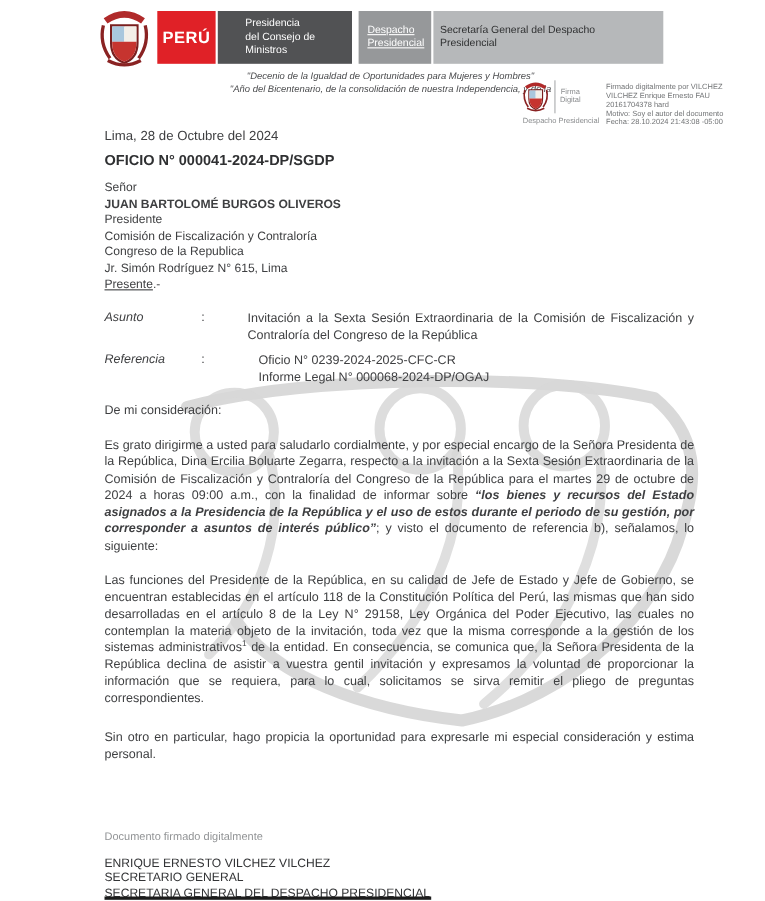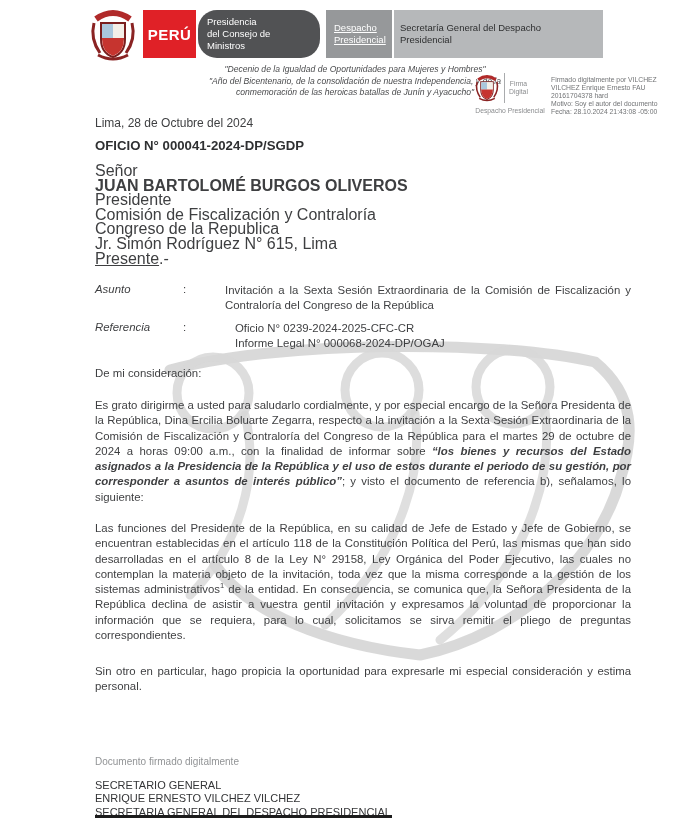--- a/index.html
+++ b/index.html
@@ -9,37 +9,37 @@
     font-family:"Liberation Sans","DejaVu Sans",sans-serif;
     color:#3e3f41;
   }
   .abs { position:absolute; }
   .pre { white-space:pre-line; }
 
   
   .hdr-box { display:flex; align-items:center; box-sizing:border-box; }
   .box-red   { background:#e02127; color:#fff; justify-content:center;
                font-weight:bold; font-size:15px; letter-spacing:.5px; }
-  .box-dark  { background:#515254; color:#fff; font-size:9.5px; line-height:12px; padding:0 9px;border-radius:19px; }
+  .box-dark  { background:#515254; color:#fff; font-size:9.5px; line-height:12px; padding:0 25px; }
   .box-mid   { background:#96989a; color:#fff; font-size:9.5px; line-height:12px; padding:0 8px;text-decoration:underline; }
   .box-light { background:#b6b8ba; color:#2e2f30; font-size:9.5px; line-height:12px; padding:0 6px;align-items:center; }
 
   .mottos { text-align:center; font-style:italic; font-size:8.6px;
             line-height:11.5px; color:#4a4b4d; }
 
   .stamp { display:flex; align-items:center; gap:4px; }
   .stamp-label { font-size:6.8px; line-height:8px; color:#8a8c8e; }
   .stamp-divider { width:1px; height:30px; background:#a9abad; }
   .stamp-caption { font-size:6.8px; color:#8a8c8e; margin-top:3px; }
   .sig-details { font-size:6.8px; line-height:8px; color:#717375; }
 
   .date-line { font-size:12px; }
   .doc-number { font-size:13.2px; font-weight:bold; color:#2f3032; }
 
-  .addr { font-size:16px; line-height:14.6px; }
+  .addr { font-size:11px; line-height:14.6px; }
   .addr .bold { font-weight:bold; }
   .underline { text-decoration:underline; }
 
   .ref-label { font-size:11.4px;font-style:italic; }
   .ref-colon { font-size:11.4px; }
   .ref-value { font-size:11.4px; line-height:15px; }
   .justify { text-align:justify; }
 
   .body-par { font-size:11.4px; line-height:15.3px; text-align:justify; }
   .quote-bi { font-style:italic; font-weight:bold; }
@@ -91,21 +91,20 @@
   </div>
 
   <div class="abs hdr-box box-light" style="left:394px; top:10px; width:209px; height:48px;">
     <span class="pre">Secretaría General del Despacho
 Presidencial</span>
   </div>
 
   <div class="abs mottos" style="left:95px; top:64px; width:520px;">
     <div>"Decenio de la Igualdad de Oportunidades para Mujeres y Hombres"</div>
     <div>"Año del Bicentenario, de la consolidación de nuestra Independencia, y de la</div>
-    <div>conmemoración de las heroicas batallas de Junín y Ayacucho"</div>
   </div>
 
   <div class="abs" style="left:474px; top:72px; width:72px; text-align:center;">
     <div class="stamp">
       <svg width="26" height="32" viewBox="0 0 50 60">
         <path d="M 8 14 Q 25 2 42 14" stroke="#b02a2a" stroke-width="6" fill="none"></path>
         <path d="M 6 18 Q 2 34 12 48 M 44 18 Q 48 34 38 48" stroke="#8a2323" stroke-width="3" fill="none"></path>
         <path d="M 13 18 h 24 v 16 q 0 14 -12 18 q -12 -4 -12 -18 z" fill="#fff" stroke="#7a1f1f" stroke-width="2"></path>
         <rect x="14" y="19" width="11" height="14" fill="#a9c7dd"></rect>
         <rect x="25" y="19" width="11" height="14" fill="#f3efe8"></rect>
@@ -159,20 +158,20 @@
   <div class="abs body-par" style="left:95px; top:521px; width:536px;">
     <span>Las funciones del Presidente de la República, en su calidad de Jefe de Estado y Jefe de Gobierno, se encuentran establecidas en el artículo 118 de la Constitución Política del Perú, las mismas que han sido desarrolladas en el artículo 8 de la Ley N° 29158, Ley Orgánica del Poder Ejecutivo, las cuales no contemplan la materia objeto de la invitación, toda vez que la misma corresponde a la gestión de los sistemas administrativos</span><sup class="fn">1</sup><span> de la entidad. En consecuencia, se comunica que, la Señora Presidenta de la República declina de asistir a vuestra gentil invitación y expresamos la voluntad de proporcionar la información que se requiera, para lo cual, solicitamos se sirva remitir el pliego de preguntas correspondientes.</span>
   </div>
 
   <div class="abs body-par" style="left:95px; top:664px; width:536px;">Sin otro en particular, hago propicia la oportunidad para expresarle mi especial consideración y estima personal.</div>
 
 
   <div class="abs muted-note" style="left:95px; top:756px;">Documento firmado digitalmente</div>
 
   <div class="abs signer" style="left:95px; top:779px; width:450px;">
+    <div>ENRIQUE ERNESTO VILCHEZ VILCHEZ</div>
     <div>SECRETARIO GENERAL</div>
-    <div>ENRIQUE ERNESTO VILCHEZ VILCHEZ</div>
     <div>SECRETARIA GENERAL DEL DESPACHO PRESIDENCIAL</div>
   </div>
 
   <div class="abs footline" style="left:95px; top:815px; width:297px; height:3px;"></div>
 
 </div>
 
 </body></html>

